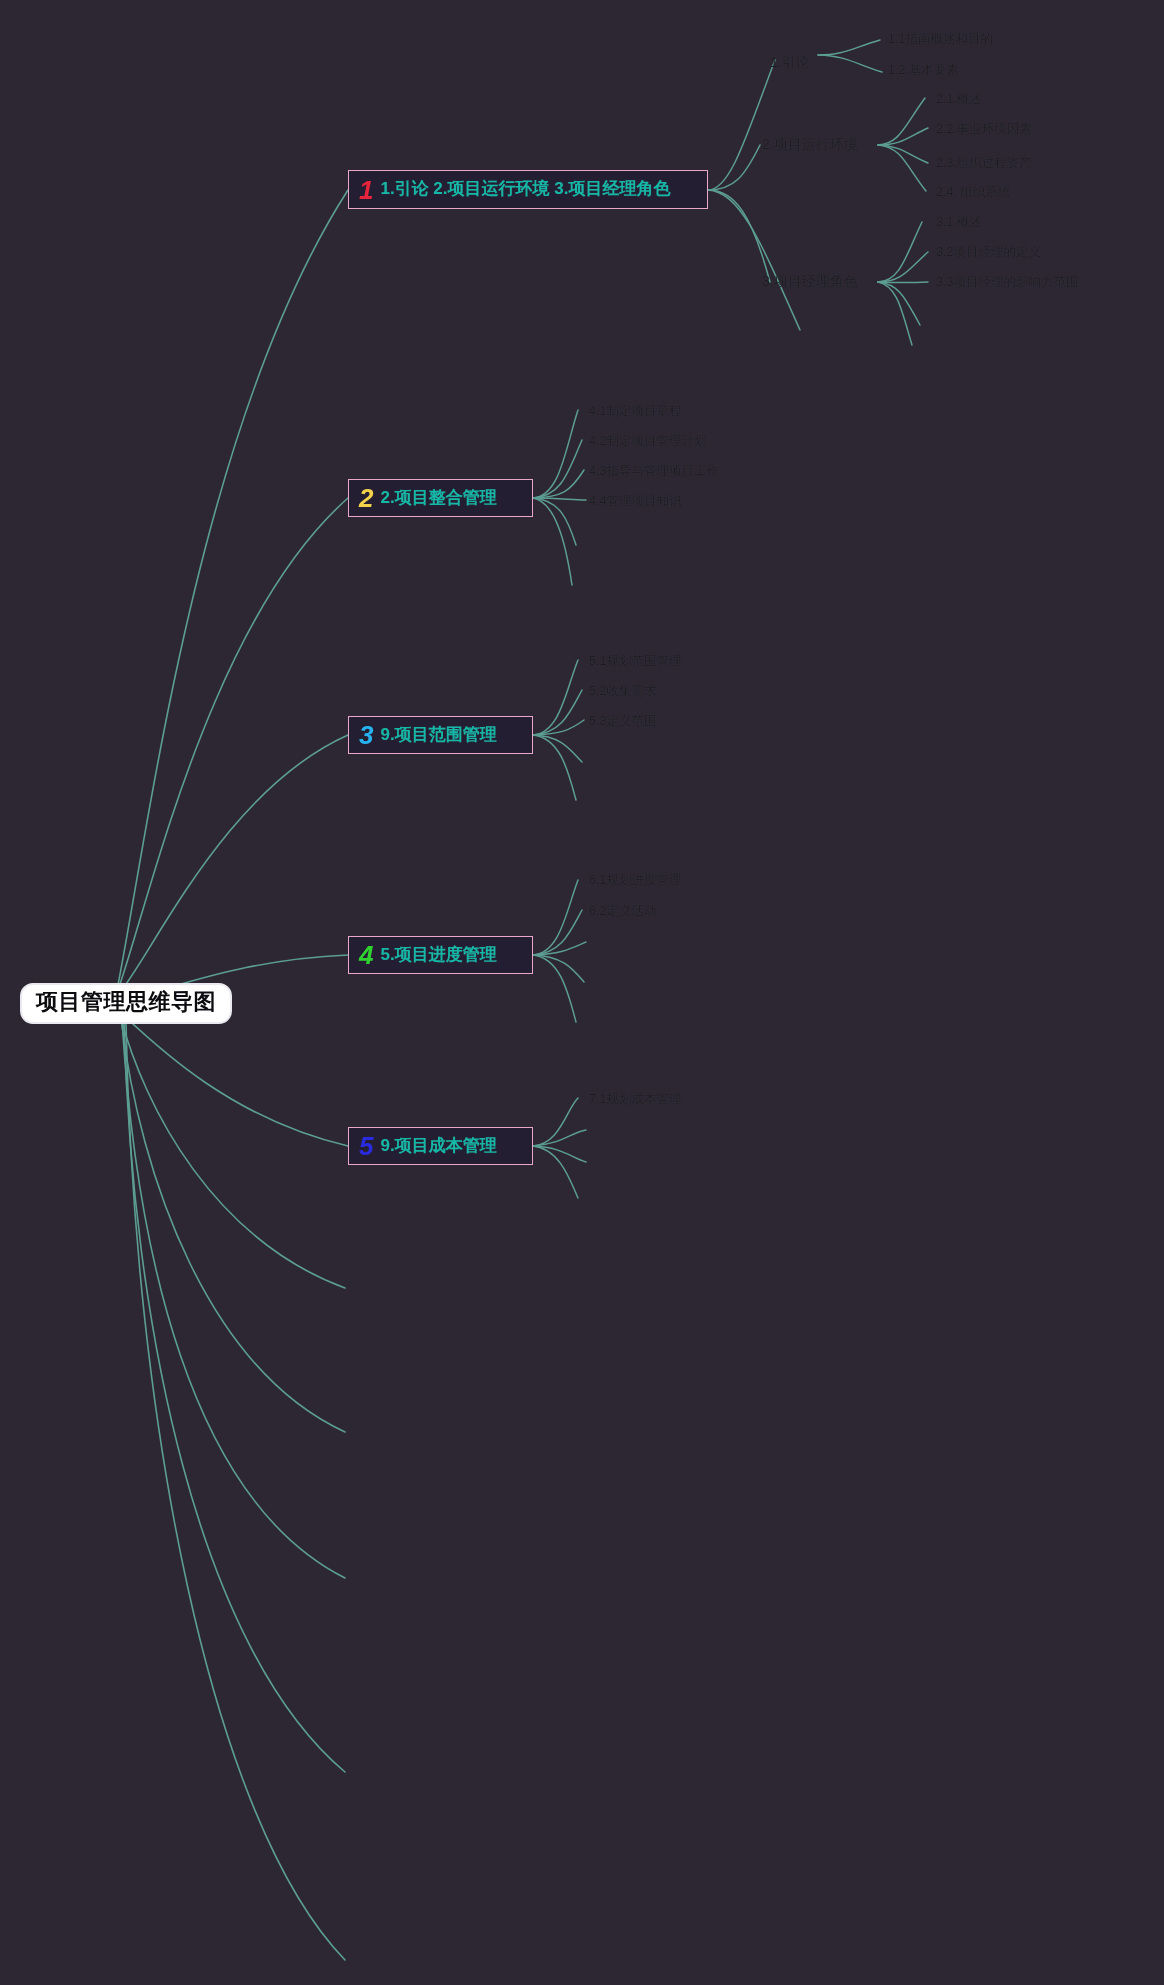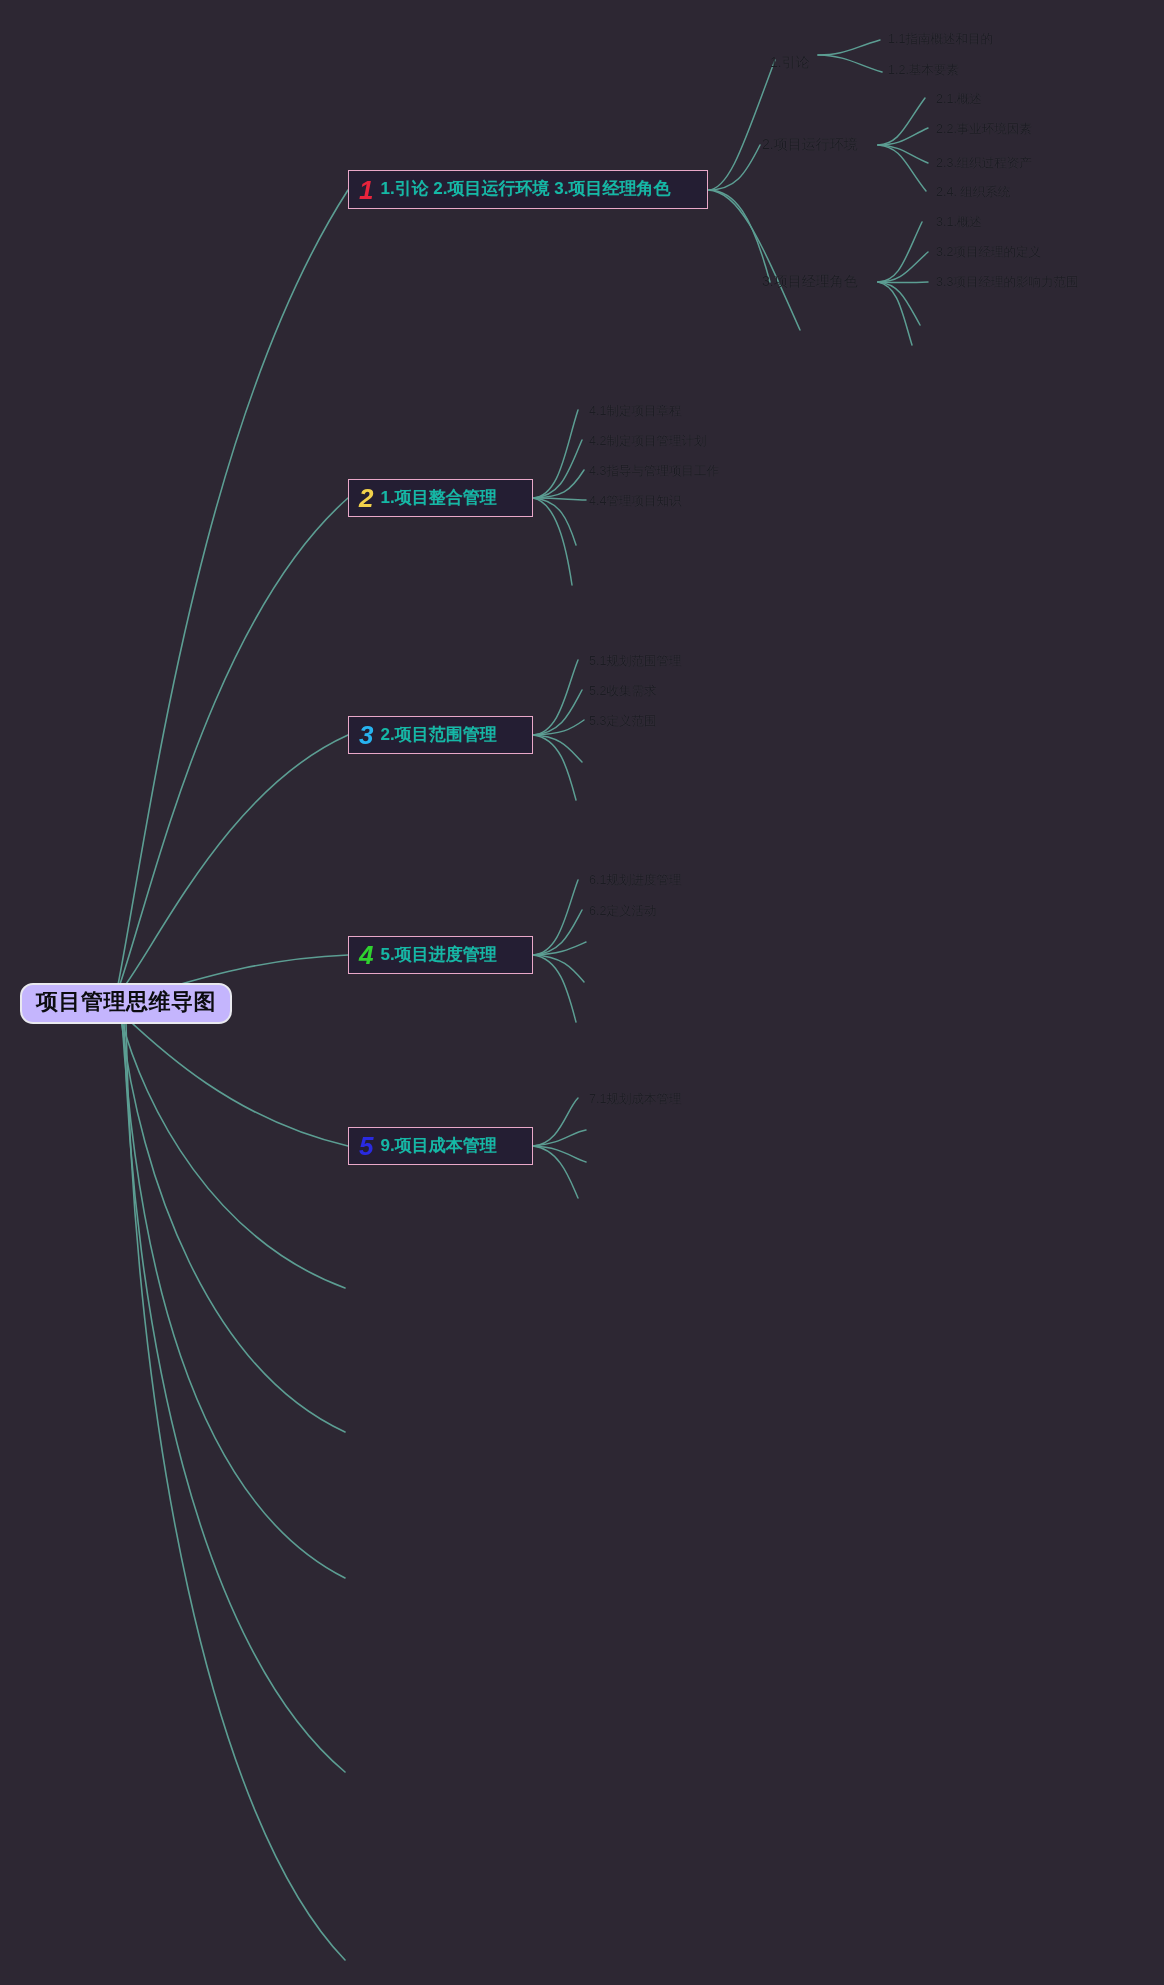--- a/index.html
+++ b/index.html
@@ -36,21 +36,21 @@
   
   .root-node {
     position: absolute;
     left: 20px;
     top: 983px;
     display: flex;
     align-items: center;
     justify-content: center;
     box-sizing: border-box;
     padding: 6px 14px 9px 14px;
-    background: #c4b5fd;
+    background: #ffffff;
     border: 2px solid #e9e9ef;
     border-radius: 13px;
     color: #0c0c10;
     font-size: 22px;
     font-weight: bold;
     letter-spacing: 0.5px;
     line-height: 1;
     white-space: nowrap;
     text-shadow: 0 0 1px rgba(255,255,255,0.12);
   }
@@ -210,38 +210,38 @@
   </div>
   <div class="node-text level3" style="left:936px; top:246px;">
     <span>3.2项目经理的定义</span>
   </div>
   <div class="node-text level3" style="left:936px; top:276px;">
     <span>3.3项目经理的影响力范围</span>
   </div>
 
   <div class="branch-node" style="left:348px; top:479px; width:185px; height:38px;">
     <span class="branch-index" style="color:#f2d14b;">2</span>
-    <span class="branch-label">1.项目整合管理</span>
+    <span class="branch-label">2.项目整合管理</span>
   </div>
   <div class="node-text level3" style="left:589px; top:405px;">
     <span>4.1制定项目章程</span>
   </div>
   <div class="node-text level3" style="left:589px; top:435px;">
     <span>4.2制定项目管理计划</span>
   </div>
   <div class="node-text level3" style="left:589px; top:465px;">
     <span>4.3指导与管理项目工作</span>
   </div>
   <div class="node-text level3" style="left:589px; top:495px;">
     <span>4.4管理项目知识</span>
   </div>
 
   <div class="branch-node" style="left:348px; top:716px; width:185px; height:38px;">
     <span class="branch-index" style="color:#27b3f0;">3</span>
-    <span class="branch-label">2.项目范围管理</span>
+    <span class="branch-label">9.项目范围管理</span>
   </div>
   <div class="node-text level3" style="left:589px; top:655px;">
     <span>5.1规划范围管理</span>
   </div>
   <div class="node-text level3" style="left:589px; top:685px;">
     <span>5.2收集需求</span>
   </div>
   <div class="node-text level3" style="left:589px; top:715px;">
     <span>5.3定义范围</span>
   </div>

